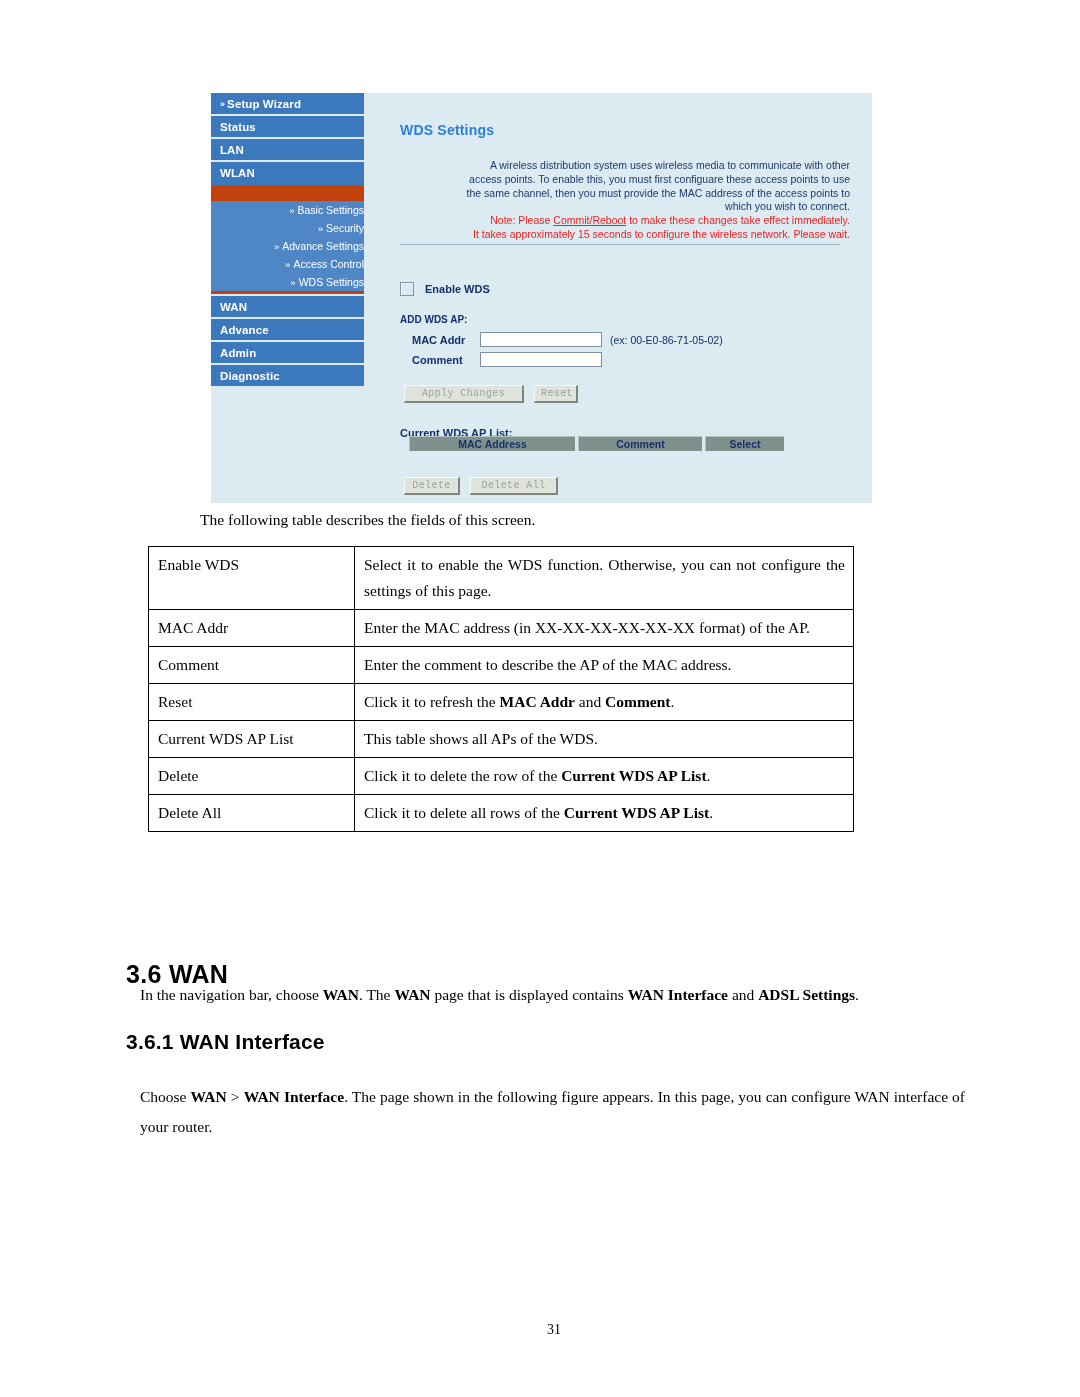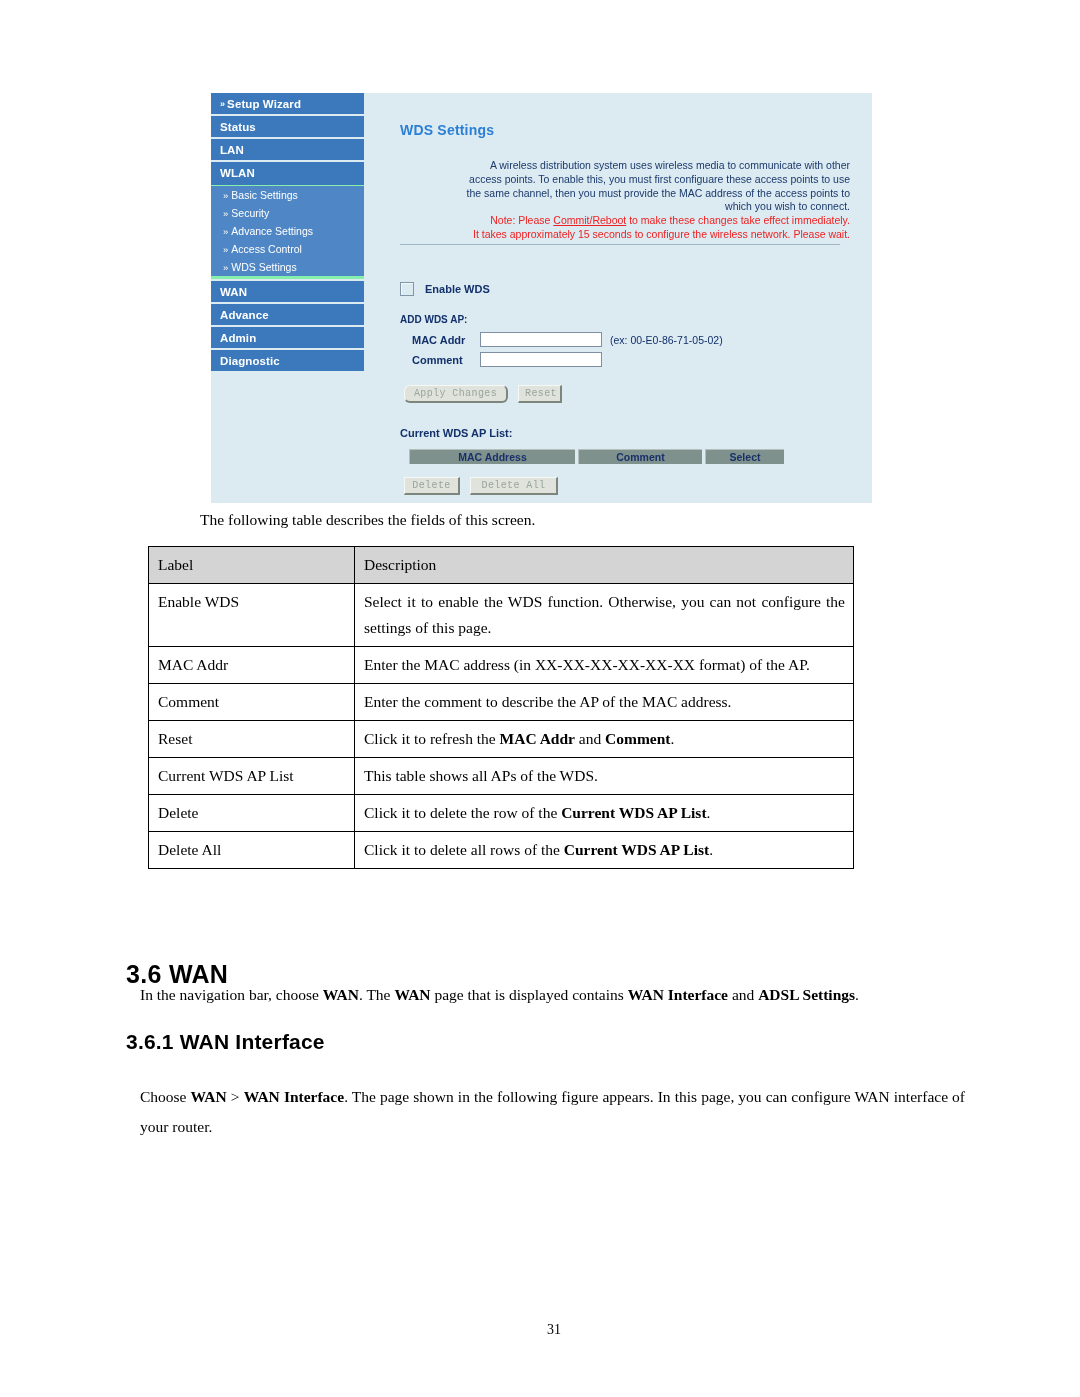--- a/index.html
+++ b/index.html
@@ -65,23 +65,24 @@
     line-height: 18px;
     padding-left: 12px;
     box-sizing: border-box;
     white-space: nowrap;
   }
   .nav-sub .chev {
     font-size: 9.5px;
     margin-right: 3px;
   }
   .nav-subgroup {
-    background: #86efac;
+    background: #c2410c;
     border-bottom: 2px solid #dceaf2;
-    padding: 1px 0 3px 0;
+    padding: 16px 0 3px 0;
+    text-align: right;
   }
 
   #router-content {
     position: absolute;
     left: 153px;
     top: 0;
     width: 508px;
     height: 410px;
     background: #dceaf2;
   }
@@ -204,36 +205,36 @@
     display: inline-block;
     letter-spacing: 0.4px;
   }
   #btn-row-1 {
     position: absolute;
     left: 40px;
     top: 292px;
     display: flex;
     gap: 10px;
   }
-  #btn-apply { width: 104px; border-radius: 6px; }
+  #btn-apply { width: 120px; }
   #btn-reset { width: 44px; }
 
   #current-list-label {
     position: absolute;
     left: 36px;
     top: 334px;
     font-size: 11px;
     font-weight: bold;
     color: #12306a;
   }
 
   #wds-table {
     position: absolute;
     left: 45px;
-    top: 356px;
+    top: 343px;
     display: flex;
     gap: 3px;
   }
   .th {
     background: #7f918c;
     color: #18316b;
     font-size: 10.5px;
     font-weight: bold;
     text-align: center;
     height: 15px;
@@ -433,24 +434,20 @@
       <span class="btn" id="btn-delete">Delete</span>
       <span class="btn" id="btn-delete-all">Delete All</span>
     </div>
   </div>
 </div>
 
 <div id="intro-line">The following table describes the fields of this screen.</div>
 
 <table id="field-table">
   <tbody>
-    <tr class="head">
-      <td class="c1">Label</td>
-      <td class="c2 nojust">Description</td>
-    </tr>
     <tr>
       <td class="c1">Enable WDS</td>
       <td class="c2">Select it to enable the WDS function. Otherwise, you can not configure the settings of this page.</td>
     </tr>
     <tr>
       <td class="c1">MAC Addr</td>
       <td class="c2">Enter the MAC address (in XX-XX-XX-XX-XX-XX format) of the AP.</td>
     </tr>
     <tr>
       <td class="c1">Comment</td>

